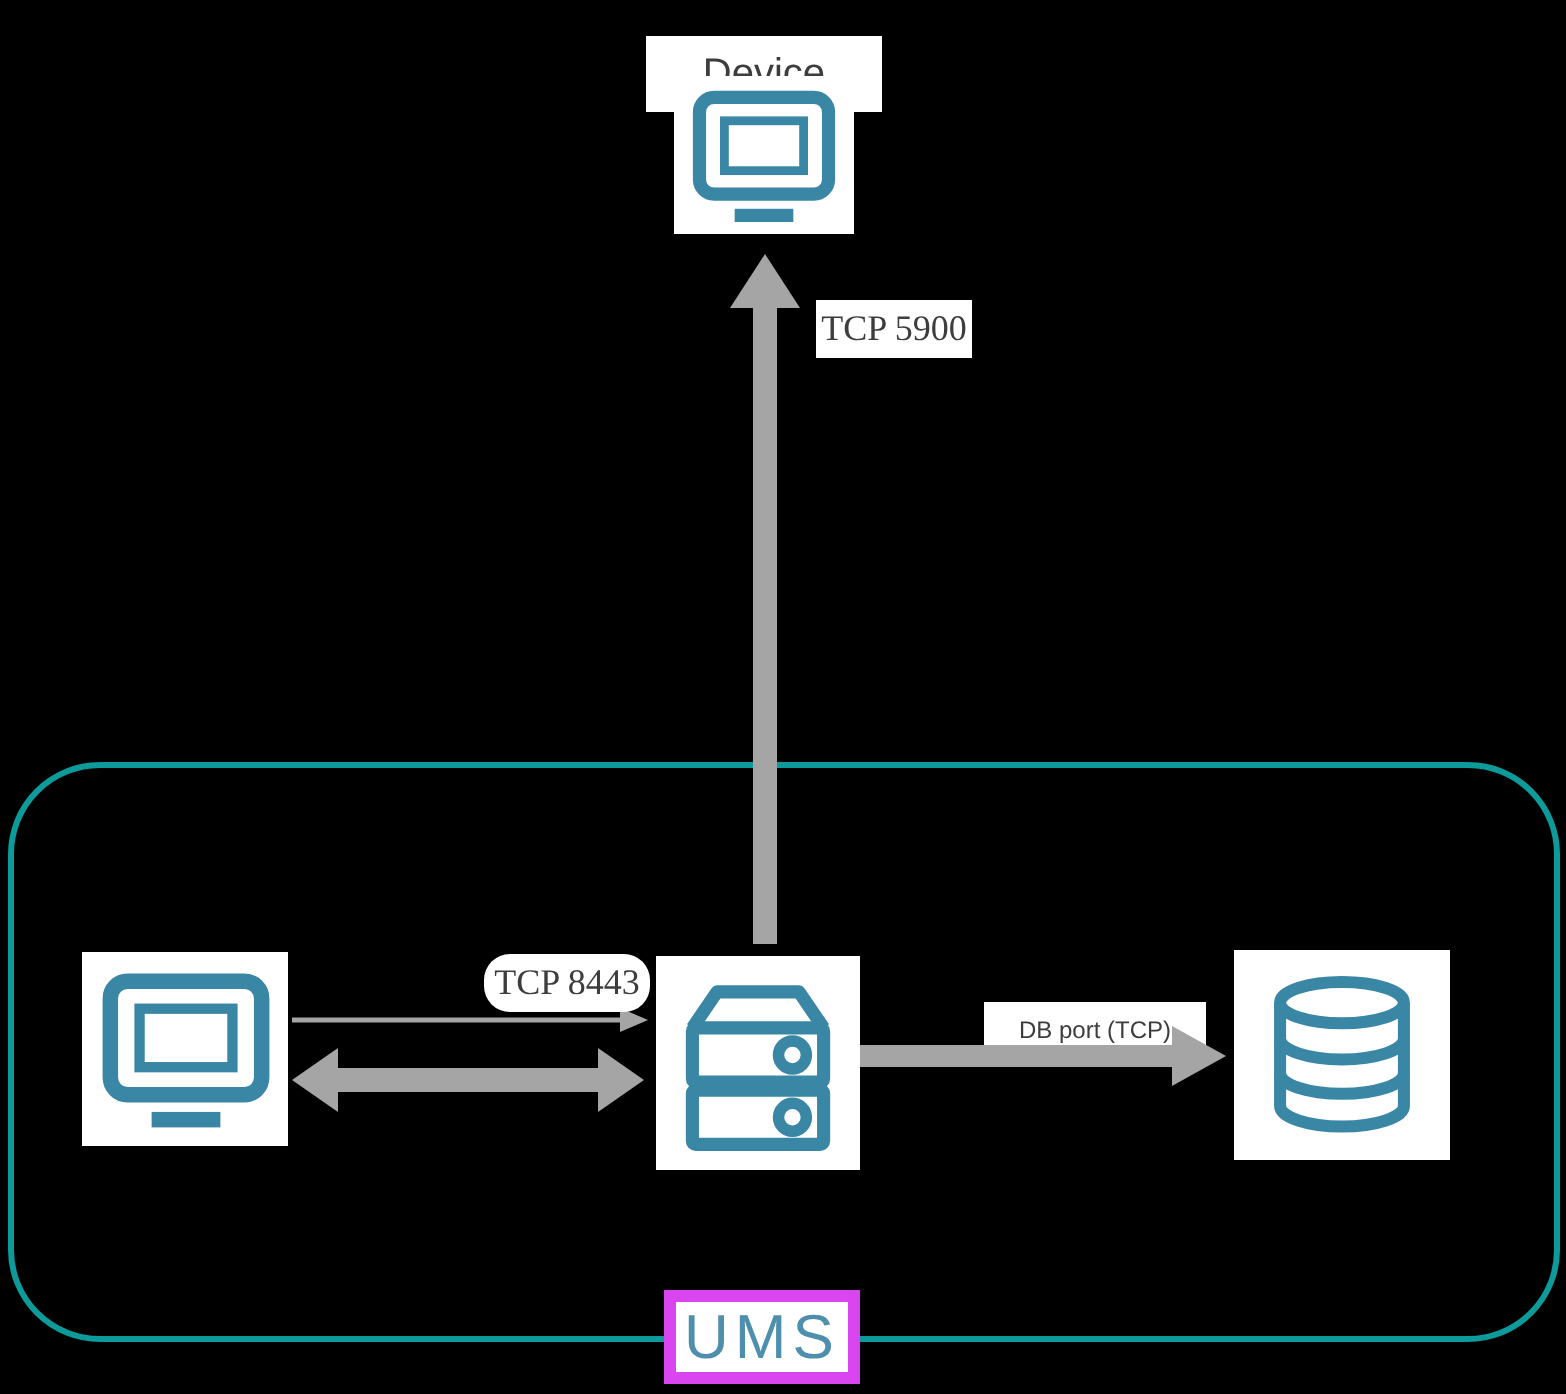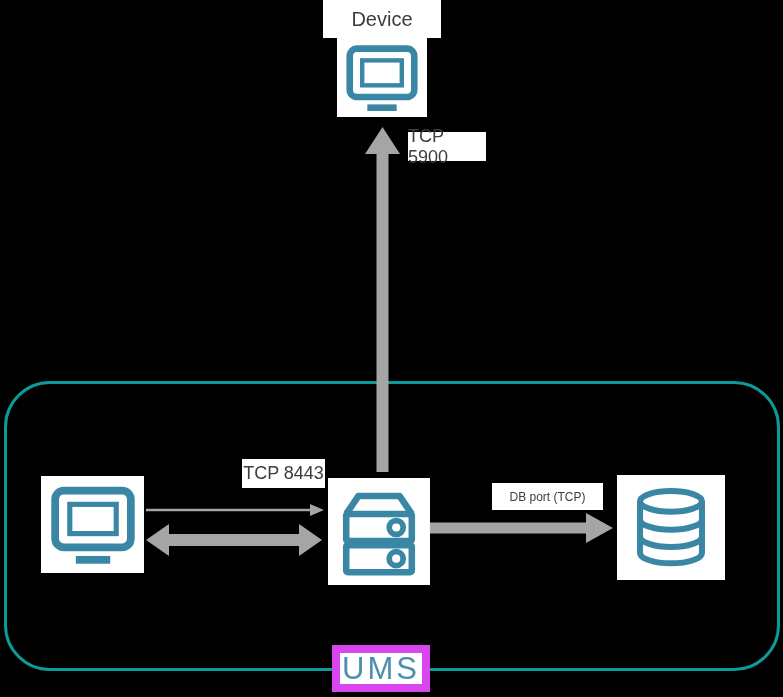--- a/index.html
+++ b/index.html
@@ -5,42 +5,43 @@
   html,body{margin:0;padding:0;background:#000;}
   .canvas{
     position:relative;width:783px;height:697px;background:#000000;overflow:hidden;
     font-family:"Liberation Sans", sans-serif;
   }
   .abs{position:absolute;}
   .label-box{
     position:absolute;background:#ffffff;color:#3d3d3d;
     display:flex;align-items:center;justify-content:center;
     font-family:"Liberation Sans", sans-serif;
+    margin-top:18px;
   }
   .device-label{left:323px;top:0;width:118px;height:38px;font-size:20px;}
-  .port-label{font-size:18px;}
+  .port-label{font-size:18px;font-family:Liberation Serif, serif;}
   .vnc-label{left:408px;top:132px;width:78px;height:29px;}
-  .https-label{left:242px;top:459px;width:83px;height:29px;}
+  .https-label{left:242px;top:459px;width:83px;height:29px;border-radius:13px;}
   .db-label{left:492px;top:483px;width:111px;height:27px;font-size:12px;}
   .icon-box{
     position:absolute;background:#ffffff;
     display:flex;align-items:center;justify-content:center;
   }
   .device-icon-box{left:337px;top:38px;width:90px;height:79px;}
   .console-icon-box{left:41px;top:476px;width:103px;height:97px;}
   .server-icon-box{left:328px;top:478px;width:102px;height:107px;}
   .database-icon-box{left:617px;top:475px;width:108px;height:105px;}
   .boundary{
     position:absolute;left:4px;top:381px;width:776px;height:290px;
     box-sizing:border-box;border:3px solid #0d9a9a;border-radius:46px;
     background:transparent;
   }
   .ums-box{
     position:absolute;left:332px;top:645px;width:98px;height:47px;
-    box-sizing:border-box;background:#ffffff;border:8px solid #d946ef;
+    box-sizing:border-box;background:#ffffff;border:6px solid #d946ef;
     display:flex;align-items:center;justify-content:center;
   }
   .ums-text{
     color:#4e8fad;font-size:31px;font-weight:300;letter-spacing:3px;
     font-family:"Liberation Sans", sans-serif;line-height:1;
   }
   svg{display:block;}
 </style>
 </head>
 <body>

